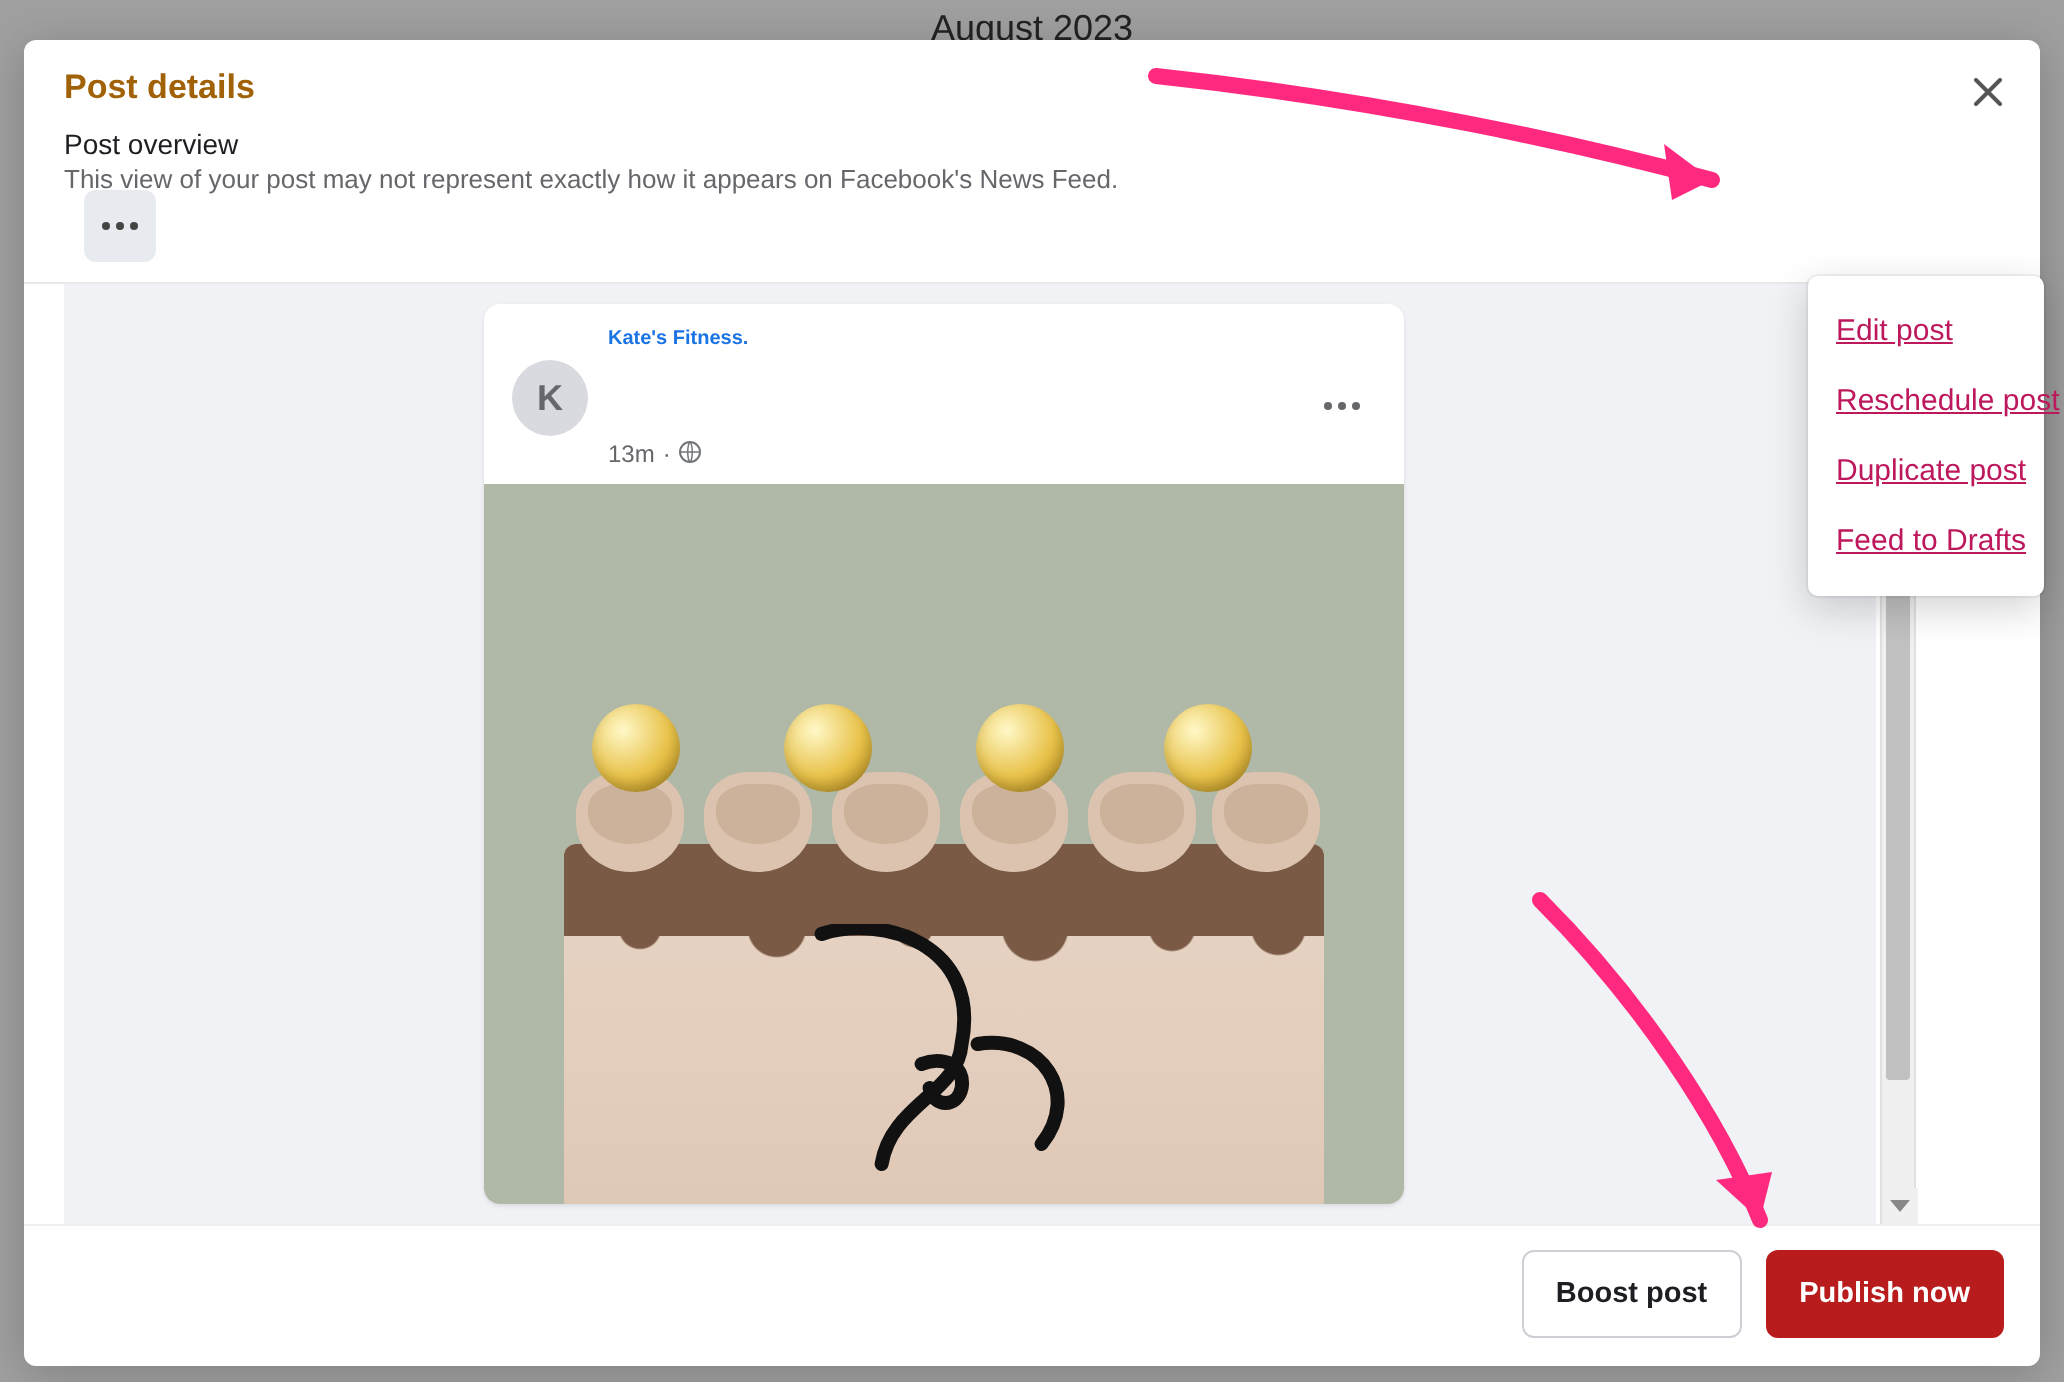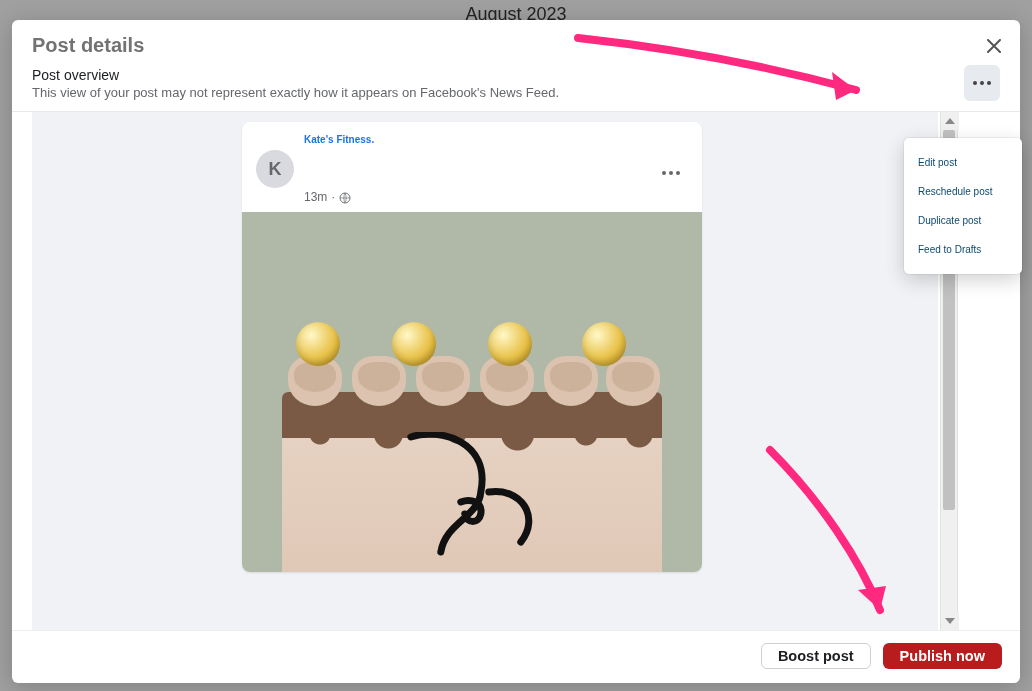--- a/index.html
+++ b/index.html
@@ -36,33 +36,34 @@
     background: #fff;
     border-radius: 6px;
     box-shadow: 0 4px 24px rgba(0,0,0,0.2);
     display: flex;
     flex-direction: column;
   }
   .modal-header {
     padding: 14px 20px 10px 20px;
     position: relative;
   }
-  .modal-title { font-size: 20px; font-weight: 700; color: #737373; }
+  .modal-title { font-size: 17px; font-weight: 700; color: #a16207; }
   .modal-id { font-size: 13px; color: #333; margin-top: 2px; }
   .close-btn {
     position: absolute; top: 14px; right: 14px;
     width: 24px; height: 24px;
     display:flex; align-items:center; justify-content:center;
     cursor:pointer; color: #555; font-size:18px;
     border:none; background:none;
   }
   .overview-row {
     padding: 0 20px 10px 20px;
     display:flex; align-items:flex-start; justify-content: space-between;
     border-bottom: 1px solid #e9e9e9;
+    flex-direction: column;
   }
   .overview-txt { flex:1; }
   .overview-title { font-size: 14px; color:#1c1e21; margin-bottom:2px; }
   .overview-desc { font-size: 13px; color: #65676b; }
   .more-btn {
     width: 36px; height: 36px;
     border-radius: 6px;
     background: #e7eaee;
     border: none;
     display:flex; align-items:center; justify-content:center;
@@ -114,21 +115,21 @@
     display:flex; align-items:center; padding:12px 14px 8px 14px;
   }
   .avatar {
     width:38px; height:38px; border-radius:50%;
     background:#d8dadf; color:#65676b;
     display:flex; align-items:center; justify-content:center;
     font-weight:700; font-size:18px;
     margin-right:10px;
   }
   .fb-name { font-size:10px; font-weight:600; color:#1b74e4; }
-  .fb-meta { font-size:12px; color:#65676b; display:flex; align-items:flex-end; gap:4px;margin-top:45px; }
+  .fb-meta { font-size:12px; color:#65676b; display:flex; align-items:flex-start; gap:4px;margin-top:45px; }
   .fb-more { margin-left:auto; color:#65676b; cursor:pointer; background:none; border:none; font-size:18px; padding:4px 8px;}
   .fb-body { padding: 0 14px 6px 14px; font-size:14.5px; color:#1c1e21; line-height:1.38; }
   .fb-link { color:#1b74e4; text-decoration:none; }
   .fb-image {
     width:100%; height:360px;
     background:#b0b8a8;
     position:relative;
     overflow:hidden;
   }
   .cake-body {
@@ -171,38 +172,39 @@
   .face-line {
     position:absolute; left:50%; top:40px; transform:translateX(-46%);
     pointer-events:none;
   }
   .modal-footer {
     padding: 12px 18px 14px 18px;
     display:flex; justify-content:flex-end; gap:12px;
     border-top: 1px solid #eee;
   }
   .btn {
-    height:26px; padding:0 16px; border-radius:6px; font-size:14.5px; font-weight:600;
+    height:44px; padding:0 16px; border-radius:6px; font-size:14.5px; font-weight:600;
     cursor:pointer; border:1px solid transparent;
   }
   .btn-secondary { background:#fff; color:#1c1e21; border-color:#ccd0d5; }
   .btn-primary { background:#b91c1c; color:#fff; }
   .dropdown {
     position:absolute; top:118px; right:-2px;
     width:118px;
     background:#fff; border-radius:5px;
     box-shadow: 0 6px 20px rgba(0,0,0,.18), 0 0 0 1px rgba(0,0,0,.05);
     padding: 10px 0;
     z-index: 50;
   }
   .dropdown-item {
-    font-size:10px; color:#0c4a6e;
+    font-size:15px; color:#be185d;
     padding: 9px 14px;
     cursor:pointer;
     white-space:nowrap;
+    text-decoration:underline;
   }
   .arrow-annot {
     position:absolute; pointer-events:none; z-index:60;
   }
   .arrow-annot svg path { stroke:#ff2a7f; fill:none; }
   .arrow-annot svg polygon { fill:#ff2a7f; }
 </style>
 </head>
 <body>
 

